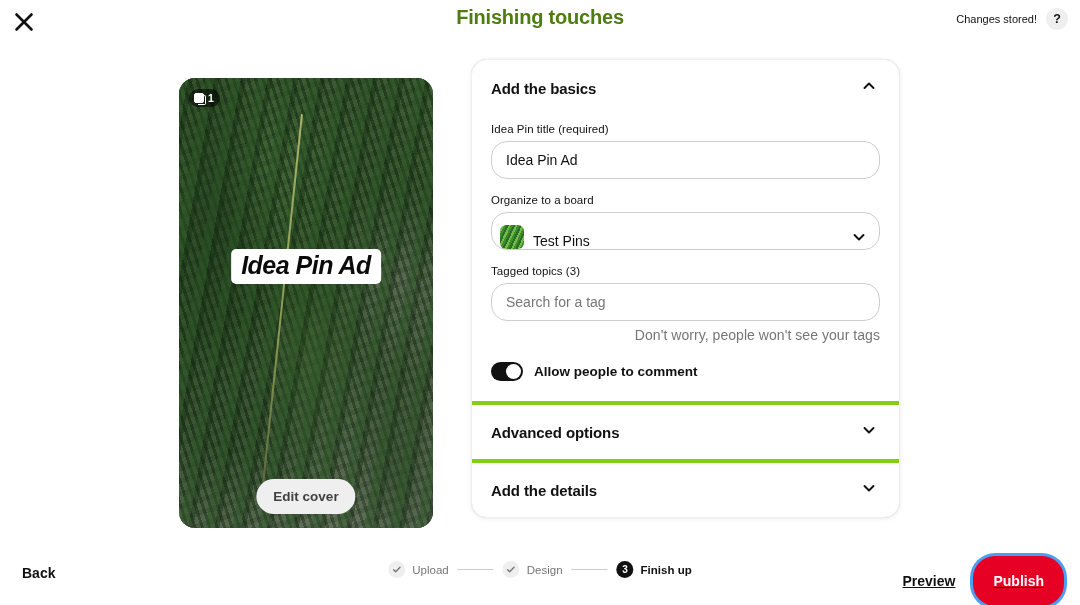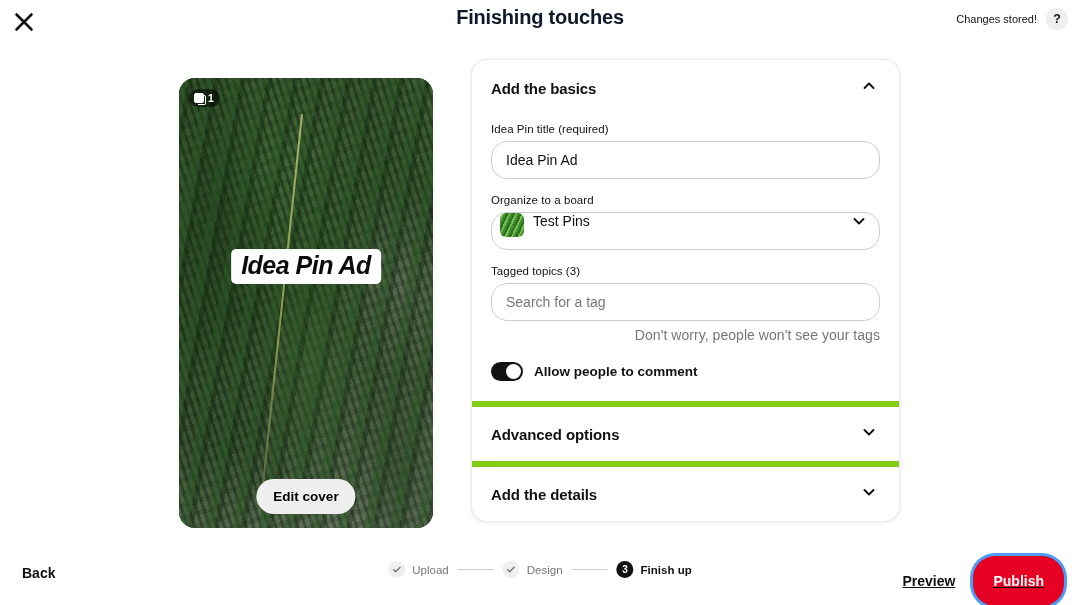--- a/index.html
+++ b/index.html
@@ -42,21 +42,21 @@
 
   .page-title {
     position: absolute;
     left: 0;
     top: 6px;
     width: 1080px;
     text-align: center;
     font-size: 20px;
     font-weight: bold;
     letter-spacing: -0.2px;
-    color: #0f172a;
+    color: #4d7c0f;
   }
 
   .topbar-right {
     position: absolute;
     right: 12px;
     top: 8px;
     display: flex;
     align-items: center;
     gap: 9px;
   }
@@ -196,21 +196,21 @@
     white-space: nowrap;
     line-height: 1.08;
   }
 
   .edit-cover-btn {
     position: absolute;
     left: 50%;
     bottom: 14px;
     transform: translateX(-50%);
     background: #efefef;
-    color: #000000;
+    color: #404040;
     font-size: 13.5px;
     font-weight: bold;
     padding: 10px 17px;
     border-radius: 22px;
     border: none;
     cursor: pointer;
     white-space: nowrap;
     font-family: inherit;
   }
 
@@ -221,21 +221,21 @@
     top: 59px;
     width: 429px;
     background: #ffffff;
     border-radius: 16px;
     border: 1px solid #efefef;
     box-shadow: 0 1px 5px rgba(0,0,0,0.07), 0 0 1px rgba(0,0,0,0.12);
     overflow: hidden;
   }
 
   .section {
-    border-bottom: 6px solid #84cc16;
+    border-bottom: 4px solid #84cc16;
   }
   .section:last-child { border-bottom: none; }
 
   .section-header {
     display: flex;
     align-items: center;
     justify-content: space-between;
     padding: 18px 22px 14px 19px;
     cursor: pointer;
   }
@@ -280,21 +280,21 @@
   }
   .text-input::placeholder { color: #767676; }
 
   .board-select {
     width: 100%;
     height: 38px;
     border: 1px solid #cdcdcd;
     border-radius: 16px;
     padding: 0 12px 0 8px;
     display: flex;
-    align-items: flex-start;
+    align-items: flex-end;
     gap: 9px;
     background: #ffffff;
     cursor: pointer;
   }
   .board-thumb {
     width: 24px;
     height: 24px;
     border-radius: 6px;
     flex: 0 0 auto;
     background:

